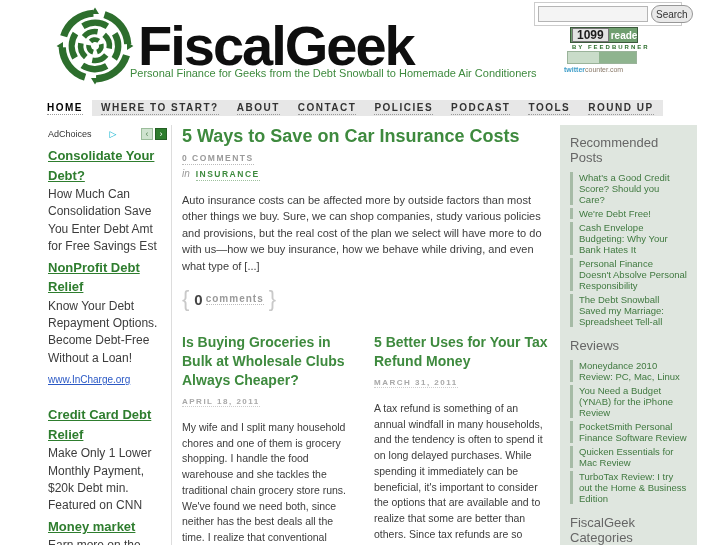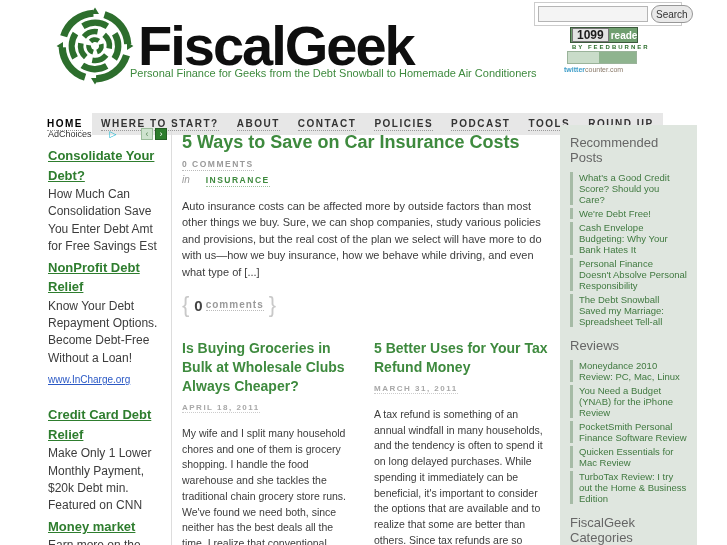--- a/index.html
+++ b/index.html
@@ -24,44 +24,44 @@
   .fb-label { color:#fff; font-size:10px; font-weight:bold; }
   .fb-byline { position:absolute; top:44px; left:572px; font-size:6px; font-weight:bold; color:#2d6e2d; letter-spacing:2px; }
   .tw-bar { position:absolute; top:51px; left:567px; width:70px; height:13px; display:flex; border:1px solid #9ab39a; }
   .tw-bar-left { width:45%; background:#c9dcc9; }
   .tw-bar-right { width:55%; background:#8fb48f; }
   .tw-link { position:absolute; top:66px; left:564px; font-size:7px; }
   .tw-link .p1 { color:#3f9ec9; font-weight:bold; }
   .tw-link .p2 { color:#8a7a6a; }
 
   
-  .nav { position:absolute; top:113px; left:38px; display:flex; height:22px; }
+  .nav { position:absolute; top:100px; left:38px; display:flex; height:16px; }
   .nav-item { display:flex; align-items:center; padding:0 9px; font-size:10px; font-weight:bold; letter-spacing:1.5px; color:#333; cursor:pointer; }
   .nav-item span { border-bottom:1px dotted #9a9a9a; padding-bottom:1px; }
   .nav-item.active { background:#fff; color:#000; }
   .nav-item.rest { background:#e7e7e7; }
 
   
   .ads-col { position:absolute; top:128px; left:48px; width:119px; }
   .adchoices-row { display:flex; align-items:center; font-size:9px; color:#333; margin-bottom:6px;gap:16px; }
   .adchoices-icon { color:#00aecd; font-size:9px; margin-left:2px; }
   .ad-nav { margin-left:auto; display:flex; gap:2px; }
   .ad-arrow { width:12px; height:12px; font-size:9px; line-height:10px; text-align:center; cursor:pointer; }
   .ad-arrow.prev { background:#cfe3cf; color:#5d8a5d; border:1px solid #9bbd9b; }
   .ad-arrow.next { background:#2e7d2e; color:#fff; border:1px solid #245f24; }
   .ad-headline { font-size:13px; font-weight:bold; color:#2e7d2e; text-decoration:underline; line-height:1.5; cursor:pointer; }
   .ad-body { font-size:12px; color:#3c3c3c; line-height:1.45; margin:1px 0 2px; }
   .ad-url { font-size:10px; color:#2b59c5; text-decoration:underline; cursor:pointer; display:inline-block; margin-bottom:20px; }
 
   
   .main-col { position:absolute; top:125px; left:171px; width:378px; height:420px; border-left:1px solid #ddd; padding-left:10px; }
-  .featured-title { font-size:18px; font-weight:bold; color:#3e8a3e; margin-top:7px; line-height:1.2; cursor:pointer; }
+  .featured-title { font-size:18px; font-weight:bold; color:#3e8a3e; margin-top:1px; line-height:1.2; cursor:pointer; }
   .meta-line { margin-top:5px; font-size:8.5px; letter-spacing:1.5px; }
   .meta-comments { color:#9a9a9a; font-weight:bold; border-bottom:1px dotted #bbb; padding-bottom:1px; cursor:pointer; }
-  .meta-in { color:#9a9a9a; font-style:italic; letter-spacing:0; font-size:10px; margin-right:12px;text-align:right; }
+  .meta-in { color:#9a9a9a; font-style:italic; letter-spacing:0; font-size:10px; margin-right:2px;text-align:right; }
   .meta-cat { color:#3e8a3e; font-weight:bold; border-bottom:1px dotted #9cc09c; padding-bottom:1px; cursor:pointer; }
   .featured-excerpt { font-size:11px; color:#3c3c3c; line-height:1.5; margin-top:13px; width:372px; }
   .comment-bubble { margin-top:12px; display:flex; align-items:center; }
   .brace { font-size:22px; color:#c9c9c9; font-weight:normal; }
   .bubble-count { font-size:15px; font-weight:bold; color:#444; margin:0 3px 0 5px; }
   .bubble-label { font-size:10px; color:#9a9a9a; letter-spacing:1px; font-weight:bold; border-bottom:1px dotted #bbb; margin-right:5px; cursor:pointer;text-align:center; }
 
   .teaser-row { display:flex; gap:17px; margin-top:21px; }
   .teaser { width:178px; }
   .teaser-title { font-size:14px; font-weight:bold; color:#3e8a3e; line-height:1.35; cursor:pointer; }

